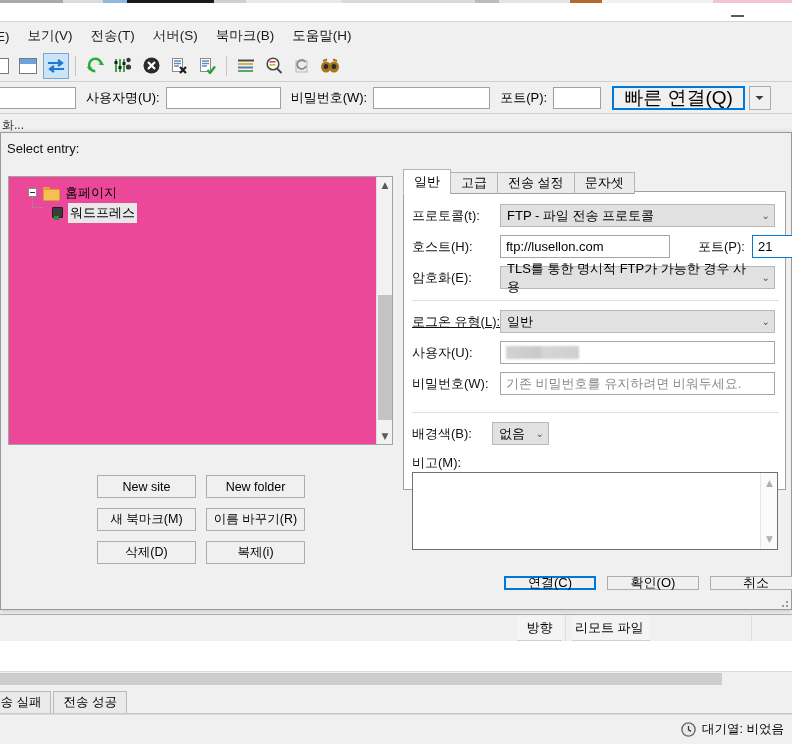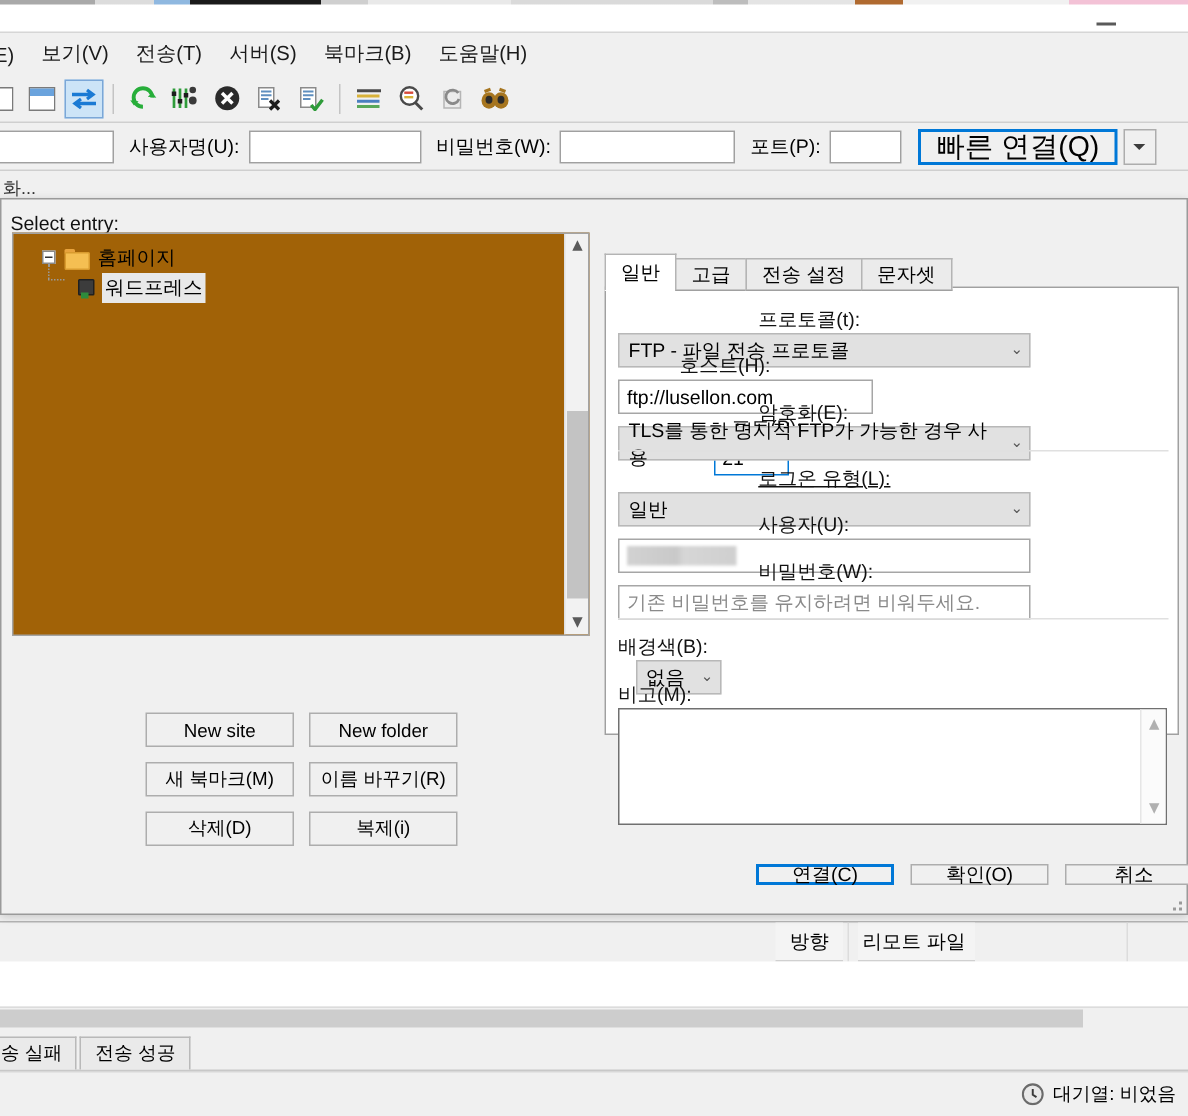--- a/index.html
+++ b/index.html
@@ -145,22 +145,22 @@
     position: absolute; right: 0px; top: 0px; width: 44px; height: 35px;
     display: flex; align-items: center; justify-content: center;
     font-size: 15px; color: #2a2a2a; font-family: "DejaVu Sans", sans-serif;
   }
   .dlg-body { position: relative; height: 441px; }
 
   .select-entry-label {
     position: absolute; left: 6px; top: 8px; font-size: 13px; color: #111;
   }
   .tree {
-    position: absolute; left: 7px; top: 22px; width: 385px; height: 269px;
-    background: #a16207; border: 1px solid #a3a3a3; overflow: hidden;
+    position: absolute; left: 7px; top: 43px; width: 385px; height: 269px;
+    background: #ec4899; border: 1px solid #a3a3a3; overflow: hidden;
   }
   .tree-scroll {
     position: absolute; right: 0; top: 0; width: 16px; height: 100%;
     background: #f2f2f2; border-left: 1px solid #dfdfdf;
   }
   .tsb-arrow {
     position: absolute; left: 0; width: 16px; height: 16px;
     display: flex; align-items: center; justify-content: center;
     font-size: 9px; color: #5a5a5a; font-family: "DejaVu Sans", sans-serif;
   }
@@ -240,21 +240,21 @@
   }
   .tab.active {
     background: #ffffff; border-bottom: 1px solid #ffffff; height: 25px;
     font-weight: normal;
   }
   .tabpanel {
     position: absolute; left: 402px; top: 58px; width: 383px; height: 299px;
     background: #fff; border: 1px solid #a0a0a0;
   }
   .fld-row {
-    position: absolute; display: flex; align-items: center; flex-direction: column;
+    position: absolute; display: flex; align-items: center;
   }
   .fld-label { font-size: 13px; color: #111; white-space: nowrap; }
   .combo {
     height: 23px; background: #e1e1e1; border: 1px solid #b8b8b8;
     display: flex; align-items: center; padding: 0 4px 0 6px; font-size: 13px;
     justify-content: space-between;
   }
   .combo .chev {
     font-size: 10px; color: #555; margin-left: 8px;
     font-family: "DejaVu Sans", sans-serif;

